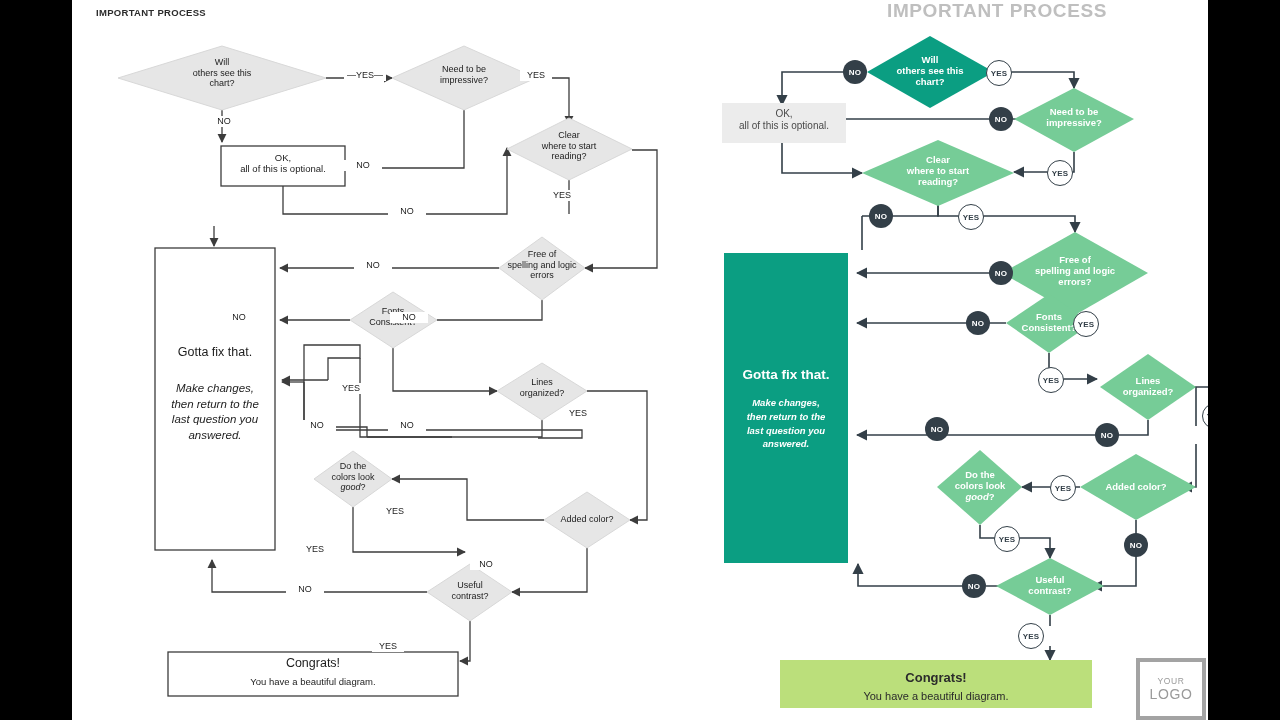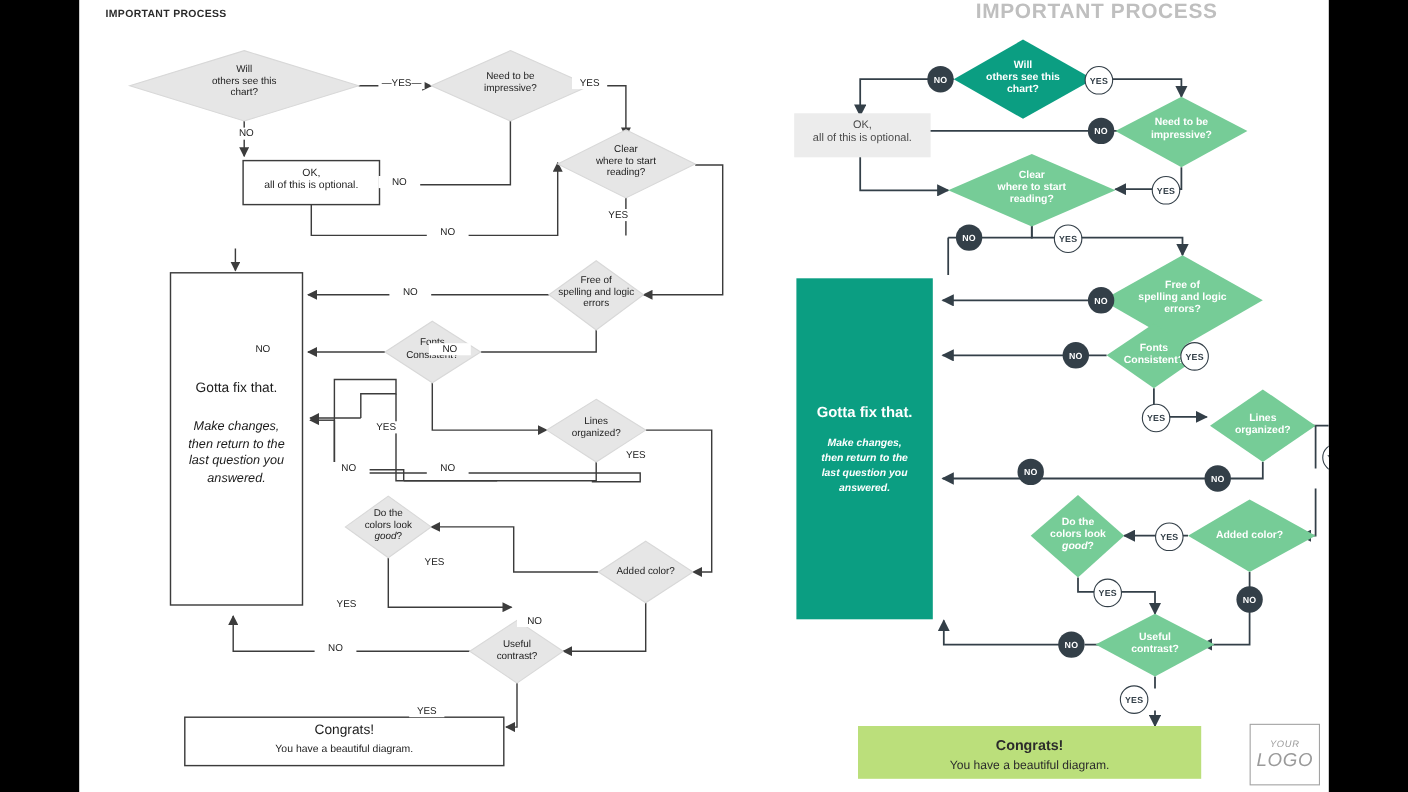--- a/index.html
+++ b/index.html
@@ -20,24 +20,24 @@
   .l-edge{font-size:9px;color:#1c1c1c;background:#fff;padding:0 1px;}
 
   
   .r-title{position:absolute;left:760px;top:0px;width:330px;text-align:center;font-size:19px;font-weight:bold;color:#bfbfbf;letter-spacing:.6px;}
   .r-dia-txt{font-size:9.5px;font-weight:bold;color:#ffffff;}
   .r-grey-txt{font-size:10px;color:#4a4a4a;}
   .r-badge{position:absolute;border-radius:50%;display:flex;align-items:center;justify-content:center;font-size:8px;font-weight:bold;letter-spacing:.2px;}
   .r-badge.no{background:#333f48;color:#fff;width:24px;height:24px;}
   .r-badge.yes{background:#ffffff;color:#333f48;width:24px;height:24px;border:1.6px solid #333f48;}
 
-  .logo-box{position:absolute;border:1px solid #a3a3a3;display:flex;flex-direction:column;
-            align-items:center;justify-content:center;color:#9a9a9a;background:#fff;font-style:italic;}
+  .logo-box{position:absolute;border:4px solid #a3a3a3;display:flex;flex-direction:column;
+            align-items:center;justify-content:center;color:#9a9a9a;background:#fff;}
   .logo-box .l1{font-size:8.5px;letter-spacing:.6px;}
-  .logo-box .l2{font-size:17px;letter-spacing:.6px;}
+  .logo-box .l2{font-size:14px;letter-spacing:.6px;}
 </style>
 </head>
 <body>
 
 <div id="stage">
   <div id="canvas">
 
     <svg class="svg-layer" viewBox="0 0 1136 720" xmlns="http://www.w3.org/2000/svg">
       <defs>
         <marker id="ar-l" viewBox="0 0 10 10" refX="9" refY="5" markerWidth="7" markerHeight="7" orient="auto-start-reverse">

